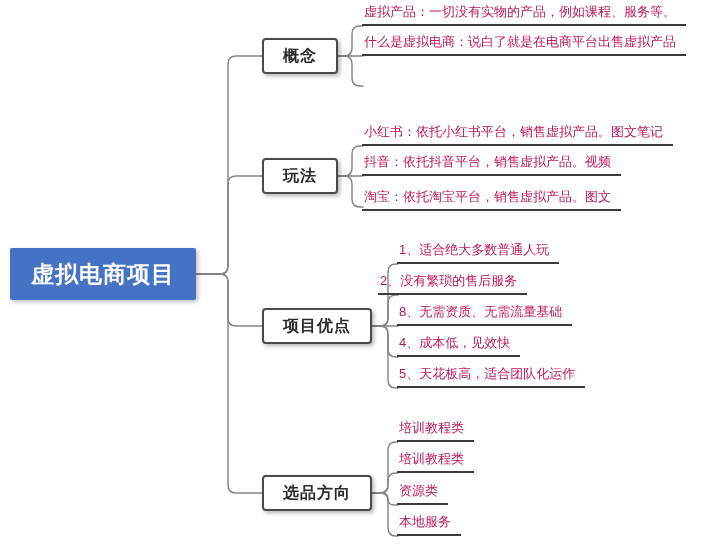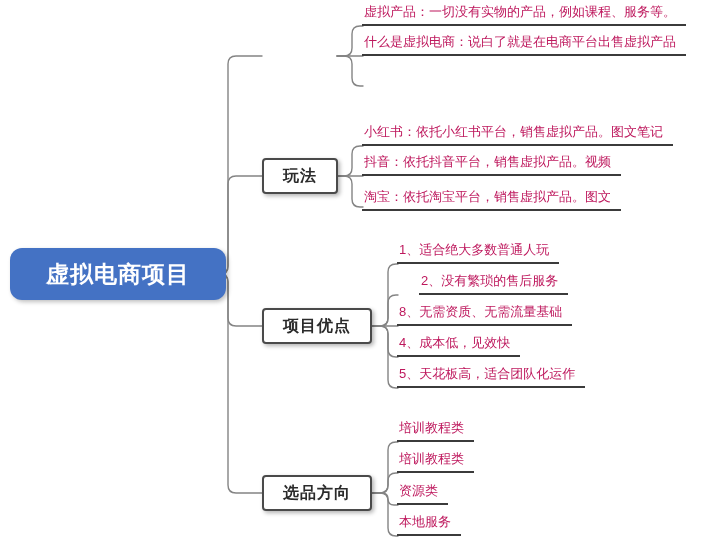--- a/index.html
+++ b/index.html
@@ -25,27 +25,27 @@
   svg.connectors path{
     fill:none;
     stroke:var(--connector);
     stroke-width:1.4;
     stroke-linecap:round;
     stroke-linejoin:round;
   }
   .root-node{
     position:absolute;
     left:10px;top:248px;
-    width:216px;height:52px;
+    width:186px;height:52px;
     background:var(--root-bg);
     color:var(--root-text);
     font-size:23px;font-weight:bold;
     display:flex;align-items:center;justify-content:center;
     letter-spacing:1px;
-    border-radius:12px;
+    border-radius:2px;
     box-shadow:2px 2px 4px rgba(0,0,0,0.25);
   }
   .branch-node{
     position:absolute;
     height:36px;
     background:#ffffff;
     border:2px solid var(--branch-border);
     border-radius:4px;
     box-shadow:2px 2px 4px rgba(0,0,0,0.3);
     display:flex;align-items:center;justify-content:center;
@@ -91,33 +91,34 @@
     <path d="M372 326 H380 Q388 326 388 334 V380 Q388 388 396 388 H398"></path>
 
     <path d="M372 493 H380 Q388 493 388 485 V450 Q388 442 396 442 H398"></path>
     <path d="M372 493 H380 Q388 493 388 485 V481 Q388 473 396 473 H398"></path>
     <path d="M372 493 H382 Q388 493 388 499 Q388 505 394 505 H398"></path>
     <path d="M372 493 H380 Q388 493 388 501 V528 Q388 536 396 536 H398"></path>
   </svg>
 
   <div class="root-node">虚拟电商项目</div>
 
+  <div class="branch-node branch-sm" style="left:262px;top:38px">概念</div>
   <div class="branch-node branch-sm" style="left:262px;top:158px">玩法</div>
   <div class="branch-node branch-lg" style="left:262px;top:308px">项目优点</div>
   <div class="branch-node branch-lg" style="left:262px;top:475px">选品方向</div>
 
   <div class="leaf" style="left:362px;top:3px">虚拟产品：一切没有实物的产品，例如课程、服务等。</div>
   <div class="leaf" style="left:362px;top:33px">什么是虚拟电商：说白了就是在电商平台出售虚拟产品</div>
 
   <div class="leaf" style="left:362px;top:123px">小红书：依托小红书平台，销售虚拟产品。图文笔记</div>
   <div class="leaf" style="left:362px;top:153px">抖音：依托抖音平台，销售虚拟产品。视频</div>
   <div class="leaf" style="left:362px;top:188px">淘宝：依托淘宝平台，销售虚拟产品。图文</div>
 
   <div class="leaf" style="left:397px;top:241px">1、适合绝大多数普通人玩</div>
-  <div class="leaf" style="left:419px;top:272px">2、没有繁琐的售后服务</div>
+  <div class="leaf" style="left:378px;top:272px">2、没有繁琐的售后服务</div>
   <div class="leaf" style="left:397px;top:303px">8、无需资质、无需流量基础</div>
   <div class="leaf" style="left:397px;top:334px">4、成本低，见效快</div>
   <div class="leaf" style="left:397px;top:365px">5、天花板高，适合团队化运作</div>
 
   <div class="leaf" style="left:397px;top:419px">培训教程类</div>
   <div class="leaf" style="left:397px;top:450px">培训教程类</div>
   <div class="leaf" style="left:397px;top:482px">资源类</div>
   <div class="leaf" style="left:397px;top:513px">本地服务</div>
 
 </div>

